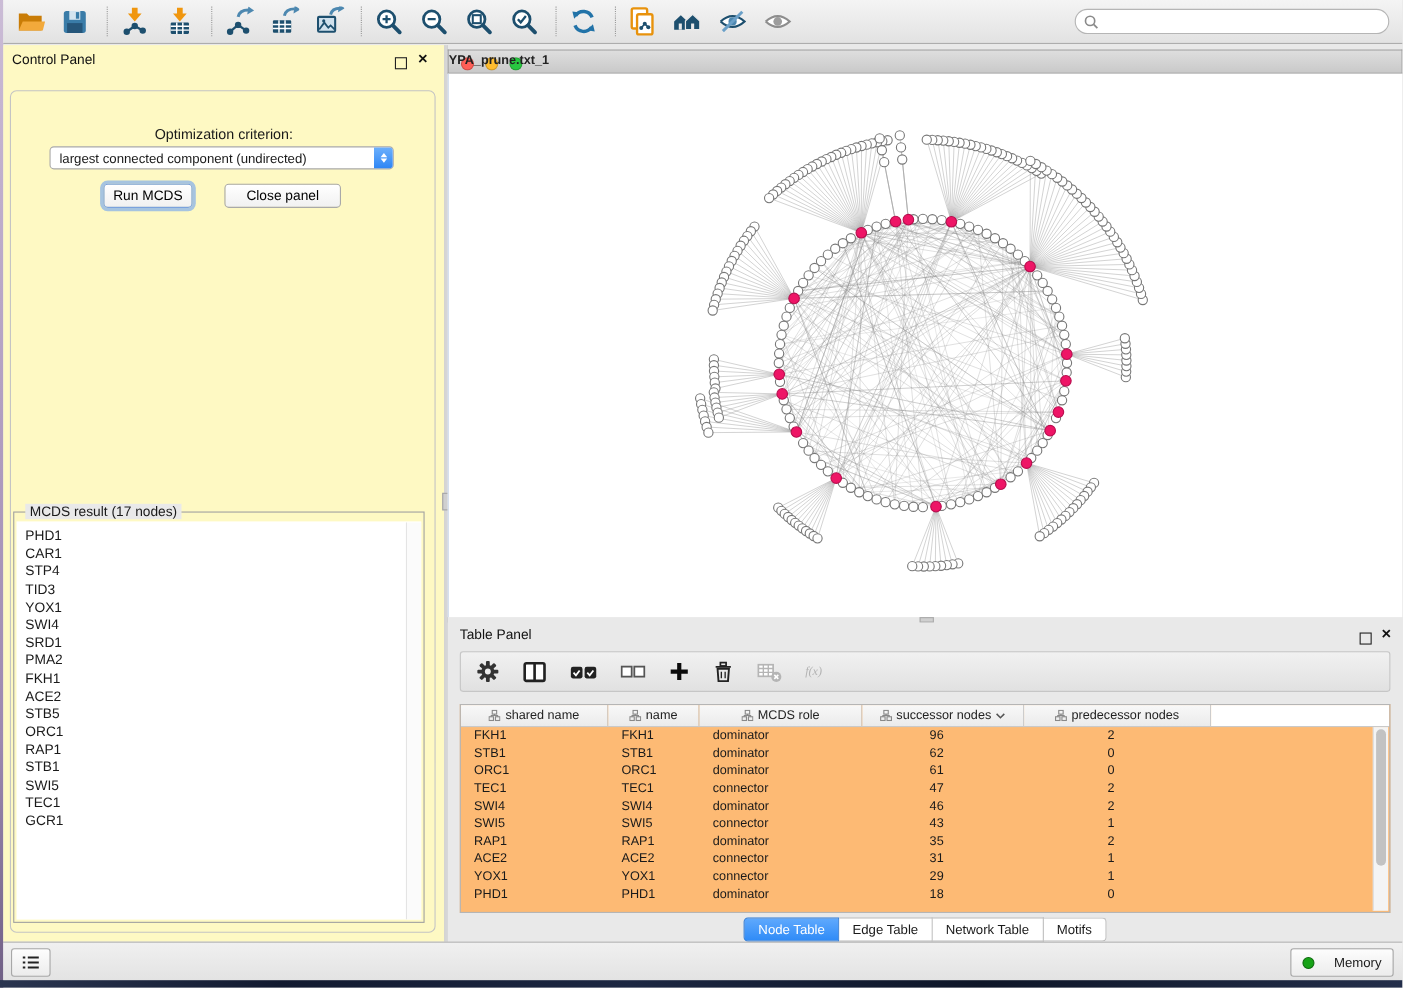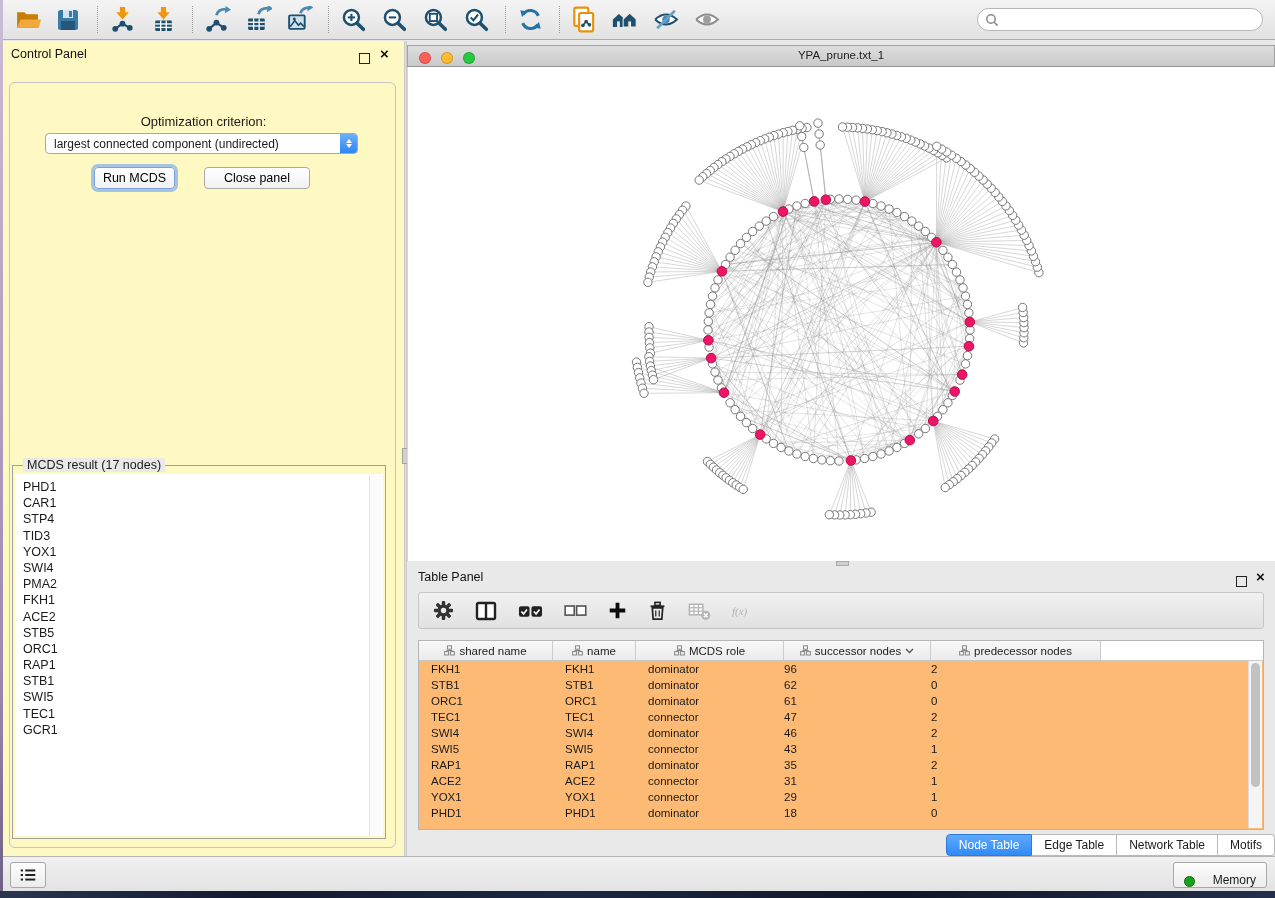--- a/index.html
+++ b/index.html
@@ -49,51 +49,51 @@
   #mcds-scroll{position:absolute;right:0;top:1px;bottom:0;width:13px;background:#fbfbfb;border-left:1px solid #e4e4e4}
   #mcds-items{padding:5px 0 0 8px}
   .mcds-item{height:16.2px;font-size:12.5px;line-height:16.2px}
   
   #v-split{left:404px;top:41px;width:3px;height:815px;background:#e0e0e0;border-left:1px solid #c9c9c9;border-right:1px solid #c9c9c9;box-sizing:border-box}
   #v-grip{left:402px;top:448px;width:7px;height:16px;background:#cfcfcf;border:1px solid #a5a5a5;box-sizing:border-box;cursor:col-resize}
   #h-grip{left:836px;top:561px;width:13px;height:5px;background:#cfcfcf;border:1px solid #aaa;box-sizing:border-box;cursor:row-resize}
   
   #net-titlebar{left:407px;top:45px;width:868px;height:22px;background:linear-gradient(#dedede,#c9c9c9);
     border:1px solid #a2a2a2;border-bottom:1px solid #979797;box-sizing:border-box;}
-  #net-title{position:absolute;left:0;right:0;top:3px;text-align:center;font-size:11.5px;font-weight:normal;color:#222}
+  #net-title{position:absolute;left:0;right:0;top:3px;font-size:11.5px;font-weight:bold;color:#222}
   .tl{position:absolute;top:5.5px;width:12px;height:12px;border-radius:50%;box-sizing:border-box;border:1px solid rgba(0,0,0,.18);cursor:pointer}
   #net-canvas{left:407px;top:67px;width:868px;height:494px;background:#fff;border-left:1px solid #cdd9ea;box-sizing:border-box}
   
   #table-panel{left:407px;top:566px;width:868px;height:290px;background:#e9e9e9}
   #tp-toolbar{left:11px;top:26px;width:846px;height:37px;background:linear-gradient(#f1f1f1,#e1e1e1);
     border:1px solid #c6c6c6;border-radius:3px;box-sizing:border-box;display:flex;align-items:center;padding-left:14px;gap:21px}
   .tp-ic{display:flex;align-items:center;cursor:pointer}
   .fx{font-family:"Liberation Serif",serif;font-style:italic;font-size:11px;color:#b3b3b3}
   #node-table{left:11px;top:74px;width:846px;height:190px;background:#fdba74;border:1px solid #b5b5b5;box-sizing:border-box;overflow:hidden}
   #thead{display:flex;height:19px;border-bottom:1px solid #c9c9c9}
   .hcell{background:linear-gradient(#f8f8f8,#ebebeb);border-right:1px solid #ccc;display:flex;align-items:center;
     justify-content:center;gap:4px;font-size:11.5px;color:#222;box-sizing:border-box;cursor:pointer}
   .hcell.c5{background:#fff;border-right:none;cursor:default}
   .trow{display:flex;height:16px;align-items:center}
   .tcell{font-size:11.5px;box-sizing:border-box;padding-left:12px;white-space:nowrap;overflow:hidden}
-  .tcell.num{text-align:left;padding-left:0;padding-right:12px}
+  .tcell.num{text-align:center;padding-left:0;padding-right:12px}
   .c0{width:134px}.c1{width:83px}.c2{width:148px}.c3{width:147px}.c4{width:170px}.c5{flex:1}
   #t-scroll{position:absolute;right:1px;top:20px;bottom:1px;width:13px;background:#f4f4f4;border-left:1px solid #ddd}
   #t-thumb{position:absolute;left:1.5px;top:2px;width:9px;height:124px;background:#c2c2c2;border-radius:5px;cursor:pointer}
-  #tp-tabs{left:0;right:0;top:268px;display:flex;justify-content:flex-end}
+  #tp-tabs{left:0;right:0;top:268px;display:flex;justify-content:center}
   .tp-tab{height:20px;line-height:20px;padding:0 12px;font-size:12px;background:#fff;border:1px solid #b9b9b9;border-left:none;cursor:pointer}
   .tp-tab:first-child{border-left:1px solid #b9b9b9;border-radius:4px 0 0 4px}
   .tp-tab:last-child{border-radius:0 4px 4px 0}
   .tp-tab.active{background:linear-gradient(#5fa9fd,#2f8bf7);color:#fff;border-color:#2e7ad6}
   
   #status-bar{left:3px;top:856px;width:1272px;height:35px;background:linear-gradient(#f0f0f0,#e3e3e3);border-top:1px solid #b4b4b4;box-sizing:border-box}
   #list-btn{position:absolute;left:7px;top:5px;width:34px;height:24px;background:linear-gradient(#fdfdfd,#ececec);
     border:1px solid #a8a8a8;border-radius:3px;display:flex;align-items:center;justify-content:center;cursor:pointer}
   #memory-btn{position:absolute;right:8px;top:5px;height:24px;background:linear-gradient(#fdfdfd,#ececec);border:1px solid #a8a8a8;
-    border-radius:3px;display:flex;align-items:flex-end;gap:18px;padding:0 10px;cursor:pointer}
+    border-radius:3px;display:flex;align-items:center;gap:18px;padding:0 10px;cursor:pointer}
   #memory-dot{width:11px;height:11px;border-radius:50%;background:#17a317;border:1px solid #0e6b0e;box-sizing:border-box}
   #memory-label{font-size:12px}
 </style>
 </head>
 <body>
 
 <div class="abs" id="wall-left"></div>
 <div class="abs" id="wall-bottom"></div>
 
 <div class="abs" id="toolbar">
@@ -280,20 +280,21 @@
   <div class="abs" id="mcds-group">
     <div id="mcds-group-title">MCDS result (17 nodes)</div>
     <div id="mcds-list">
       <div id="mcds-items">
           <div class="mcds-item">PHD1</div>
           <div class="mcds-item">CAR1</div>
           <div class="mcds-item">STP4</div>
           <div class="mcds-item">TID3</div>
           <div class="mcds-item">YOX1</div>
           <div class="mcds-item">SWI4</div>
+          <div class="mcds-item">SRD1</div>
           <div class="mcds-item">PMA2</div>
           <div class="mcds-item">FKH1</div>
           <div class="mcds-item">ACE2</div>
           <div class="mcds-item">STB5</div>
           <div class="mcds-item">ORC1</div>
           <div class="mcds-item">RAP1</div>
           <div class="mcds-item">STB1</div>
           <div class="mcds-item">SWI5</div>
           <div class="mcds-item">TEC1</div>
           <div class="mcds-item">GCR1</div>

